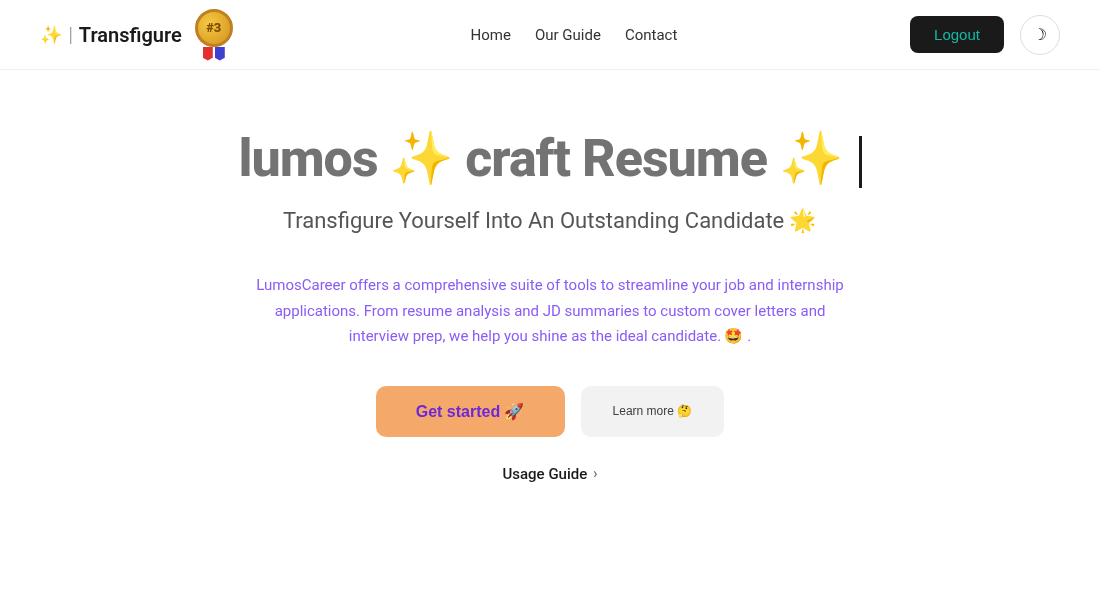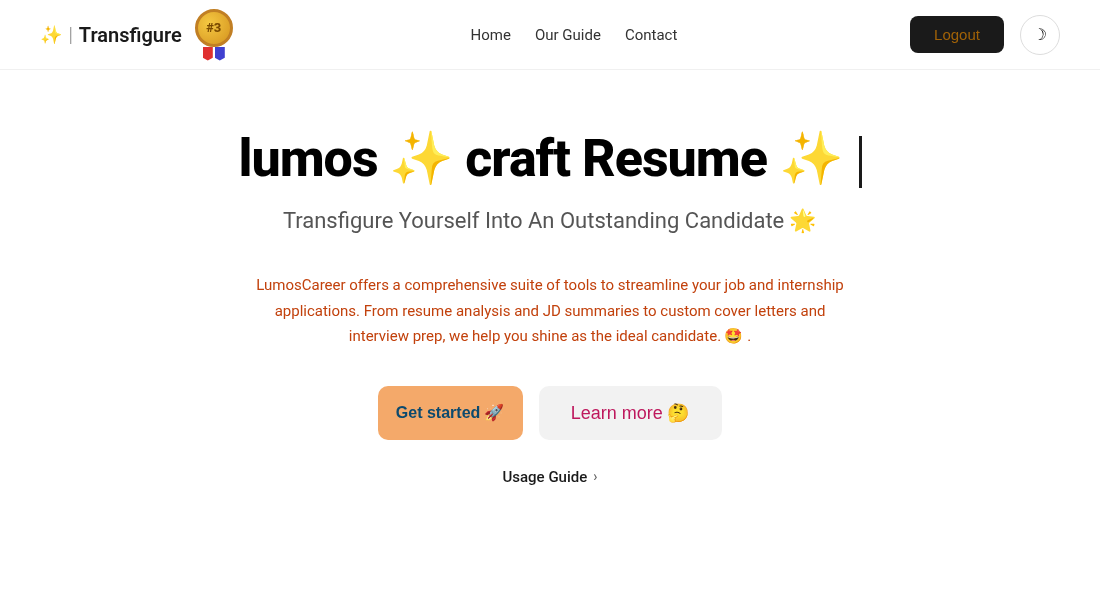--- a/index.html
+++ b/index.html
@@ -115,21 +115,21 @@
     }
 
     .navbar-actions {
       display: flex;
       align-items: center;
       gap: 16px;
     }
 
     .logout-btn {
       background: #1a1a1a;
-      color: #a16207;
+      color: #14b8a6;
       border: none;
       border-radius: 8px;
       padding: 10px 24px;
       font-size: 15px;
       font-weight: 500;
       cursor: pointer;
     }
 
     .theme-toggle {
       width: 40px;
@@ -149,21 +149,21 @@
       display: flex;
       flex-direction: column;
       align-items: center;
       text-align: center;
       padding: 60px 20px 0;
     }
 
     .hero-title {
       font-size: 52px;
       font-weight: 800;
-      color: #000000;
+      color: #737373;
       line-height: 1.1;
       margin-bottom: 20px;
       letter-spacing: -1px;
     }
 
     .hero-title .cursor {
       display: inline-block;
       width: 3px;
       background: #1a1a1a;
       height: 52px;
@@ -178,50 +178,50 @@
 
     .hero-subtitle {
       font-size: 22px;
       color: #555;
       margin-bottom: 40px;
       font-weight: 400;
     }
 
     .hero-description {
       font-size: 15px;
-      color: #c2410c;
+      color: #8b5cf6;
       max-width: 600px;
       line-height: 1.7;
       margin-bottom: 36px;
     }
 
     .hero-buttons {
       display: flex;
       gap: 16px;
       margin-bottom: 28px;
     }
 
     .btn-primary {
       background: #f4a96a;
-      color: #0c4a6e;
+      color: #6d28d9;
       border: none;
       border-radius: 10px;
-      padding: 16px 18px;
+      padding: 16px 40px;
       font-size: 16px;
       font-weight: 600;
       cursor: pointer;
     }
 
     .btn-secondary {
       background: #f2f2f2;
-      color: #be185d;
+      color: #404040;
       border: none;
       border-radius: 10px;
       padding: 16px 32px;
-      font-size: 18px;
+      font-size: 12px;
       font-weight: 500;
       cursor: pointer;
     }
 
     .usage-guide-link {
       display: flex;
       align-items: flex-start;
       gap: 6px;
       font-size: 15px;
       color: #1a1a1a;

